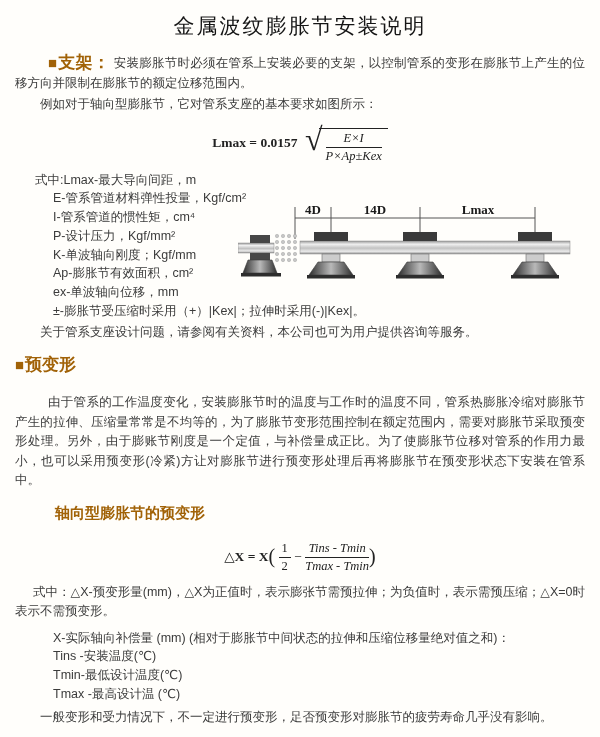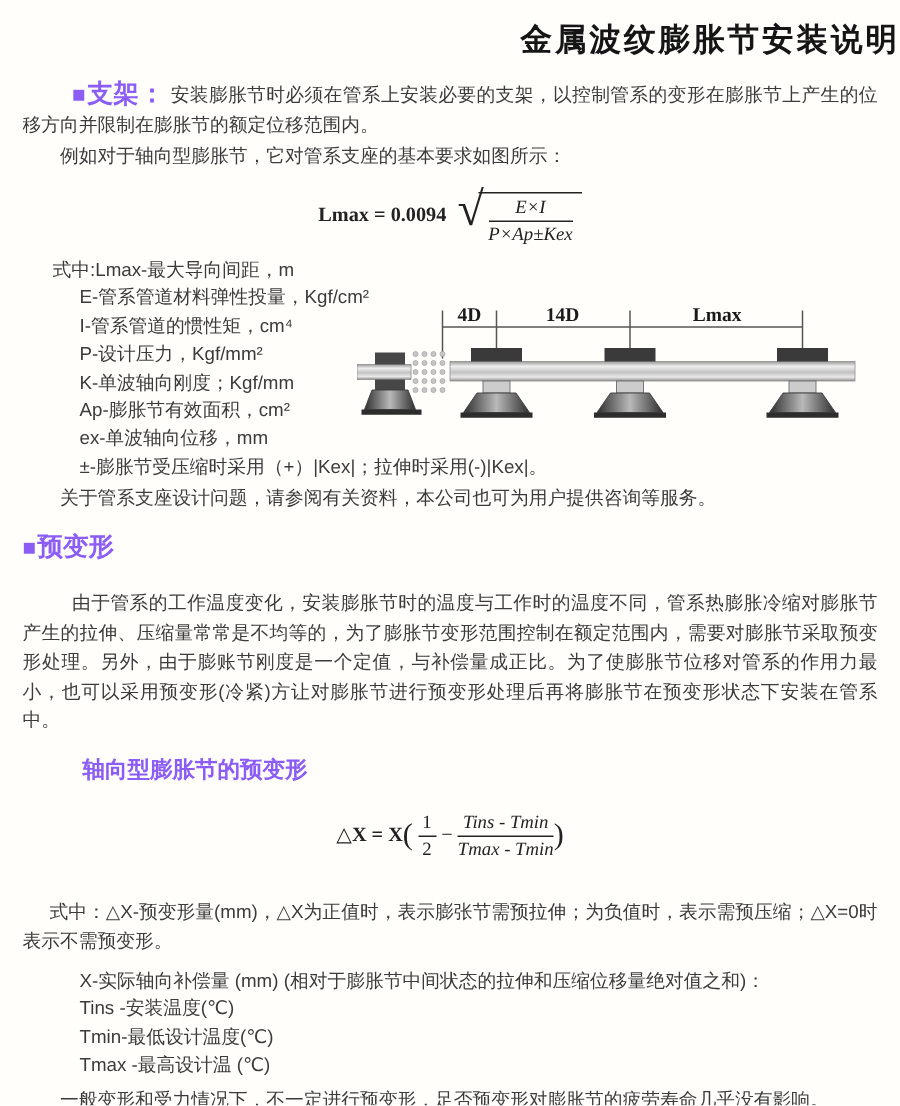--- a/index.html
+++ b/index.html
@@ -3,29 +3,29 @@
 <meta charset="utf-8">
 <style>
   html,body { margin:0; padding:0; background:#ffffff; }
   .page {
     position:relative; width:600px; height:737px; overflow:hidden;
     background:#fffefb;
     font-family:"Liberation Sans","DejaVu Sans",sans-serif;
     color:#3b3b3b;
   }
   .doc-title {
-    padding-top:12px; text-align:right;
-    font-size:21px; font-weight:bold; color:#151515; letter-spacing:2px;
+    padding-top:12px; text-align:center;
+    font-size:21px; font-weight:normal; color:#151515; letter-spacing:2px;
   }
   .para {
     margin:0 15px; font-size:12.5px; line-height:19.5px;
     text-align:justify; color:#3b3b3b;
   }
   .sec-head-inline { font-size:17px; font-weight:bold; vertical-align:-1px; }
-  .accent { color:#8b5cf6; }
+  .accent { color:#a16207; }
   .marker { font-size:15px; margin-right:1px; }
   .indent-2em { text-indent:2em; }
   .intro-para { margin-top:13px; text-indent:33px; }
   .example-line { margin-top:2px; }
 
   
   .formula {
     text-align:center; margin:9px 0 7px;
     font-family:"Liberation Serif","DejaVu Serif",serif;
     font-size:13.5px; color:#222;
@@ -45,39 +45,39 @@
   .def-list { margin-left:35px; font-size:12.5px; line-height:18.8px; }
   .def-list .d-ind { padding-left:18px; }
   .diagram { position:absolute; left:238px; top:30px; width:362px; height:100px; }
   .dim-label { font-family:"Liberation Serif","DejaVu Serif",serif; font-weight:bold; font-size:13px; fill:#1a1a1a; }
 
   .sec2-head { margin:11px 15px 0; font-size:17px; font-weight:bold; }
   .body-para { margin-top:17px; text-indent:33px; }
 
   .sub-head-axial { margin:13px 0 0 55px; font-size:15px; font-weight:bold; }
 
-  .explain-para { margin-top:25px; text-indent:18px; }
+  .explain-para { margin-top:9px; text-indent:18px; }
   .sub-defs { margin:7px 15px 0; padding-left:38px; font-size:12.5px; line-height:18.8px; }
   .note-para { margin-top:4px; }
 </style>
 </head>
 <body>
 
 <div class="page">
 
   <div class="doc-title">金属波纹膨胀节安装说明</div>
 
   <p class="para intro-para">
     <span class="sec-head-inline accent"><span class="marker">■</span><span>支架：</span></span>
     <span>安装膨胀节时必须在管系上安装必要的支架，以控制管系的变形在膨胀节上产生的位移方向并限制在膨胀节的额定位移范围内。</span>
   </p>
   <p class="para example-line indent-2em">例如对于轴向型膨胀节，它对管系支座的基本要求如图所示：</p>
 
   <div class="formula">
-    <span class="f-bold">Lmax = 0.0094</span>
+    <span class="f-bold">Lmax = 0.0157</span>
     <span class="sqrt">
       <span class="sqrt-sign">√</span>
       <span class="sqrt-body">
         <span class="frac f-it">
           <span class="num">E×I</span>
           <span class="den">P×Ap±Kex</span>
         </span>
       </span>
     </span>
   </div>

